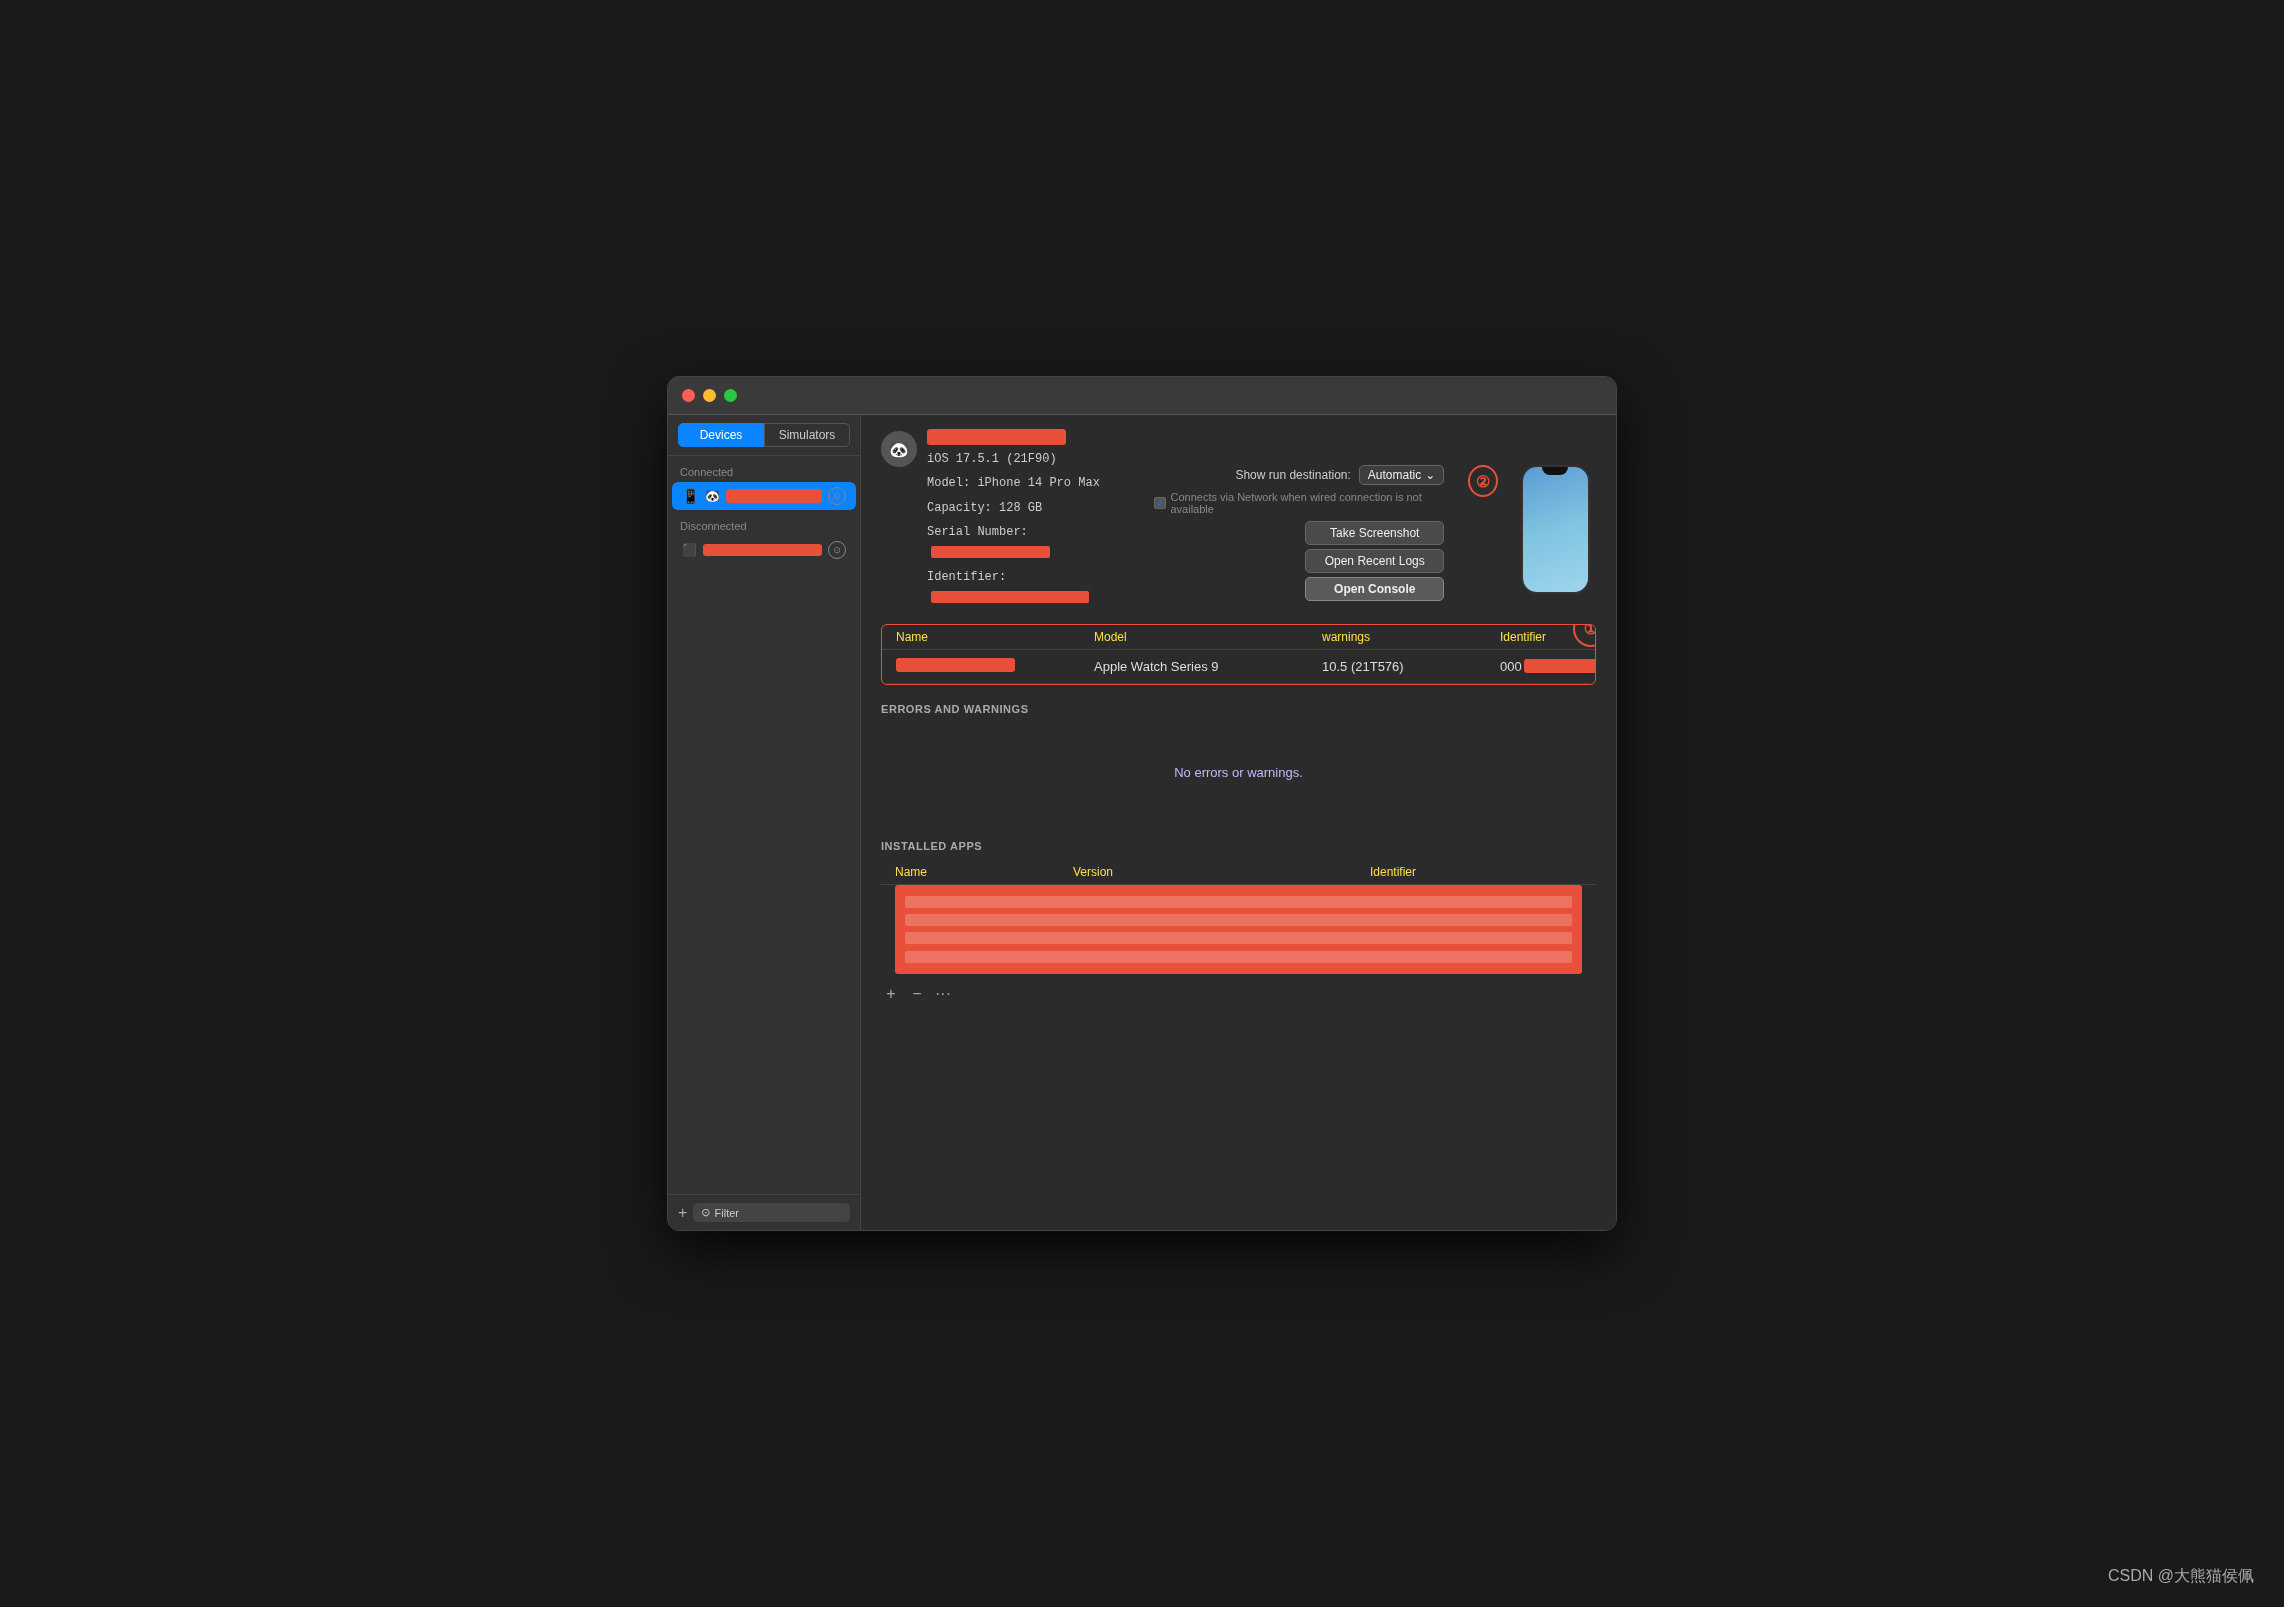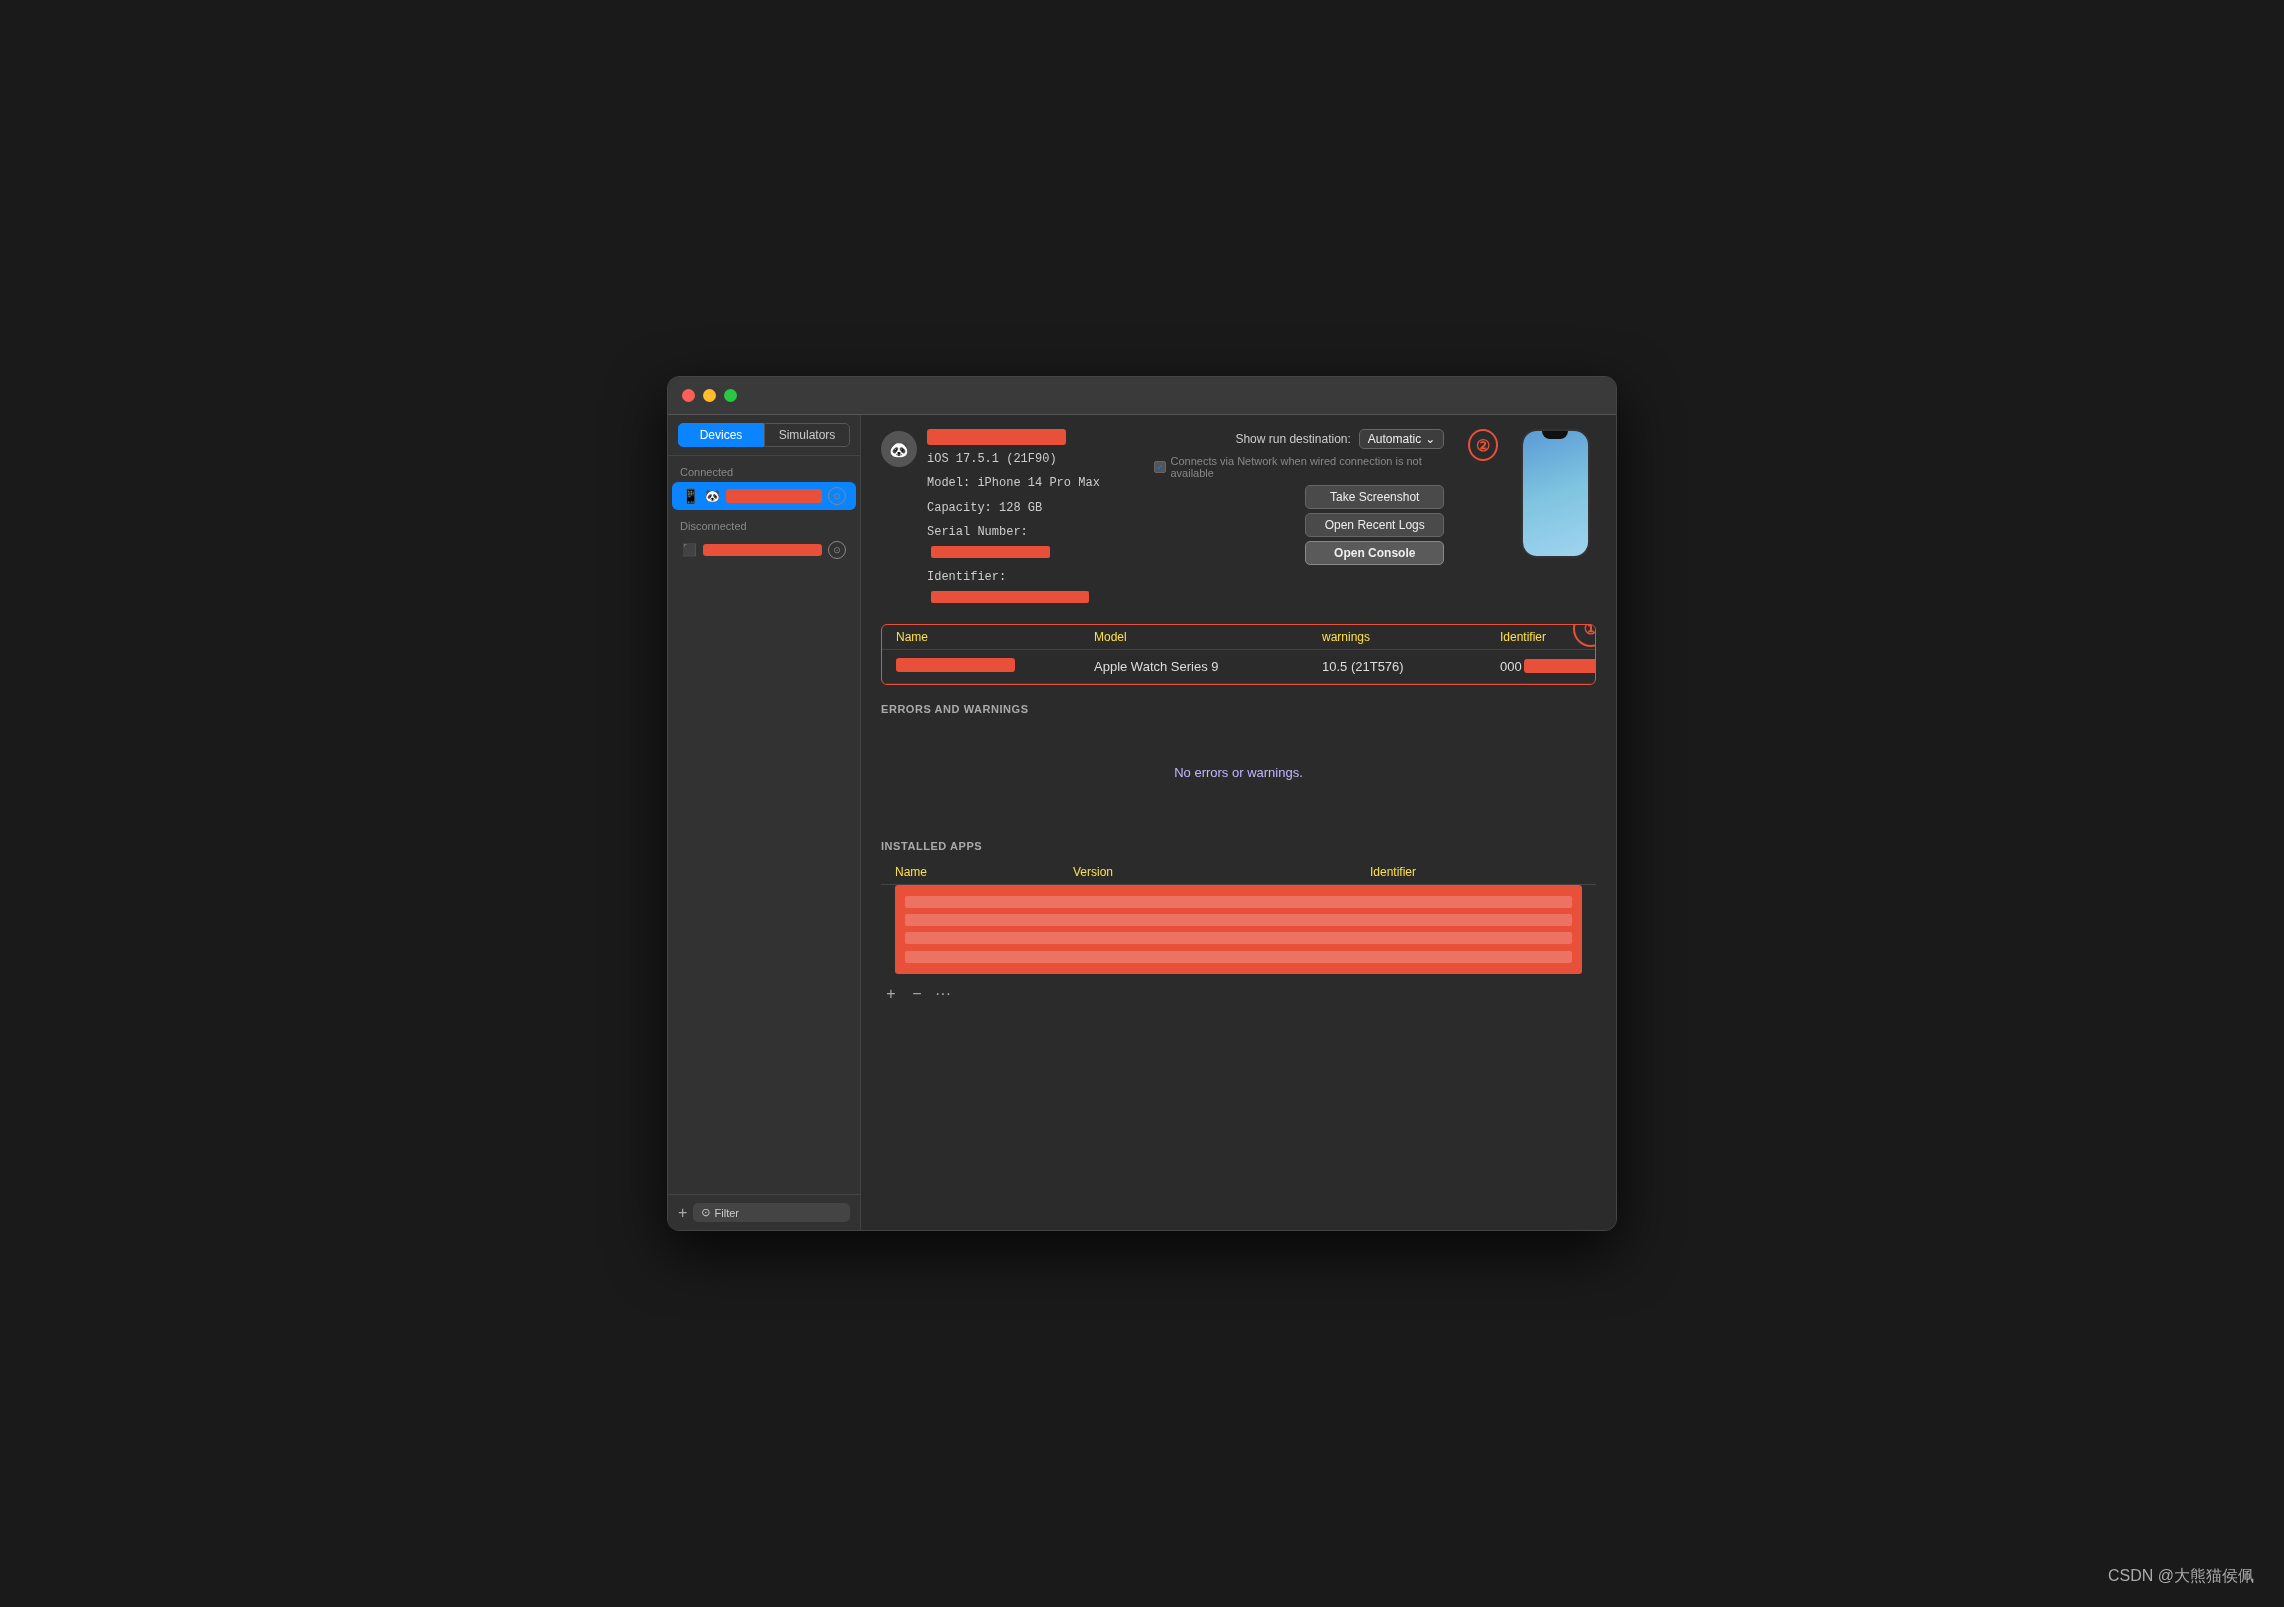--- a/index.html
+++ b/index.html
@@ -493,21 +493,21 @@
               <span>Serial Number:</span>
               <span class="detail-redacted" style="width:119px; margin-left:4px;"></span>
             </div>
             <div class="device-detail">
               <span>Identifier:</span>
               <span class="detail-redacted" style="width:158px; margin-left:4px;"></span>
             </div>
           </div>
         </div>
 
-        <div style="display:flex; gap:16px; align-items:flex-start;">
+        <div style="display:flex; gap:16px; align-items:flex-start;margin-top:36px;">
           <div class="device-controls-right">
             <div class="run-destination-row">
               <span>Show run destination:</span>
               <div class="select-dropdown">
                 <span>Automatic</span>
                 <span>⌄</span>
               </div>
             </div>
             <div class="checkbox-row">
               <div class="checkbox-box">✓</div>

